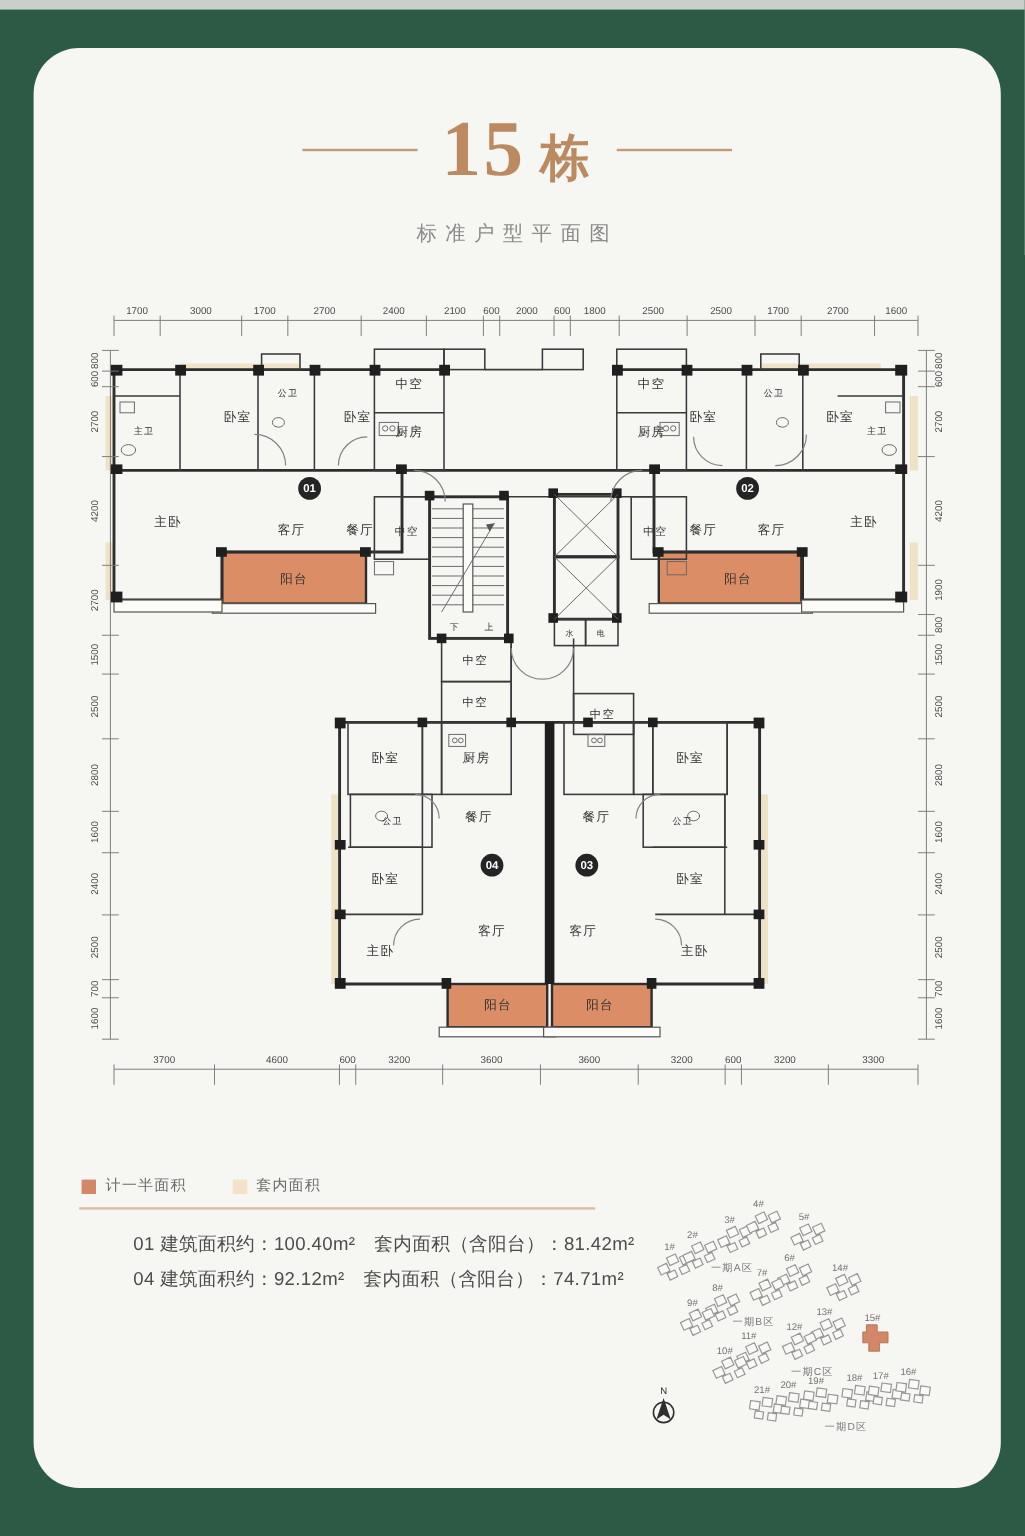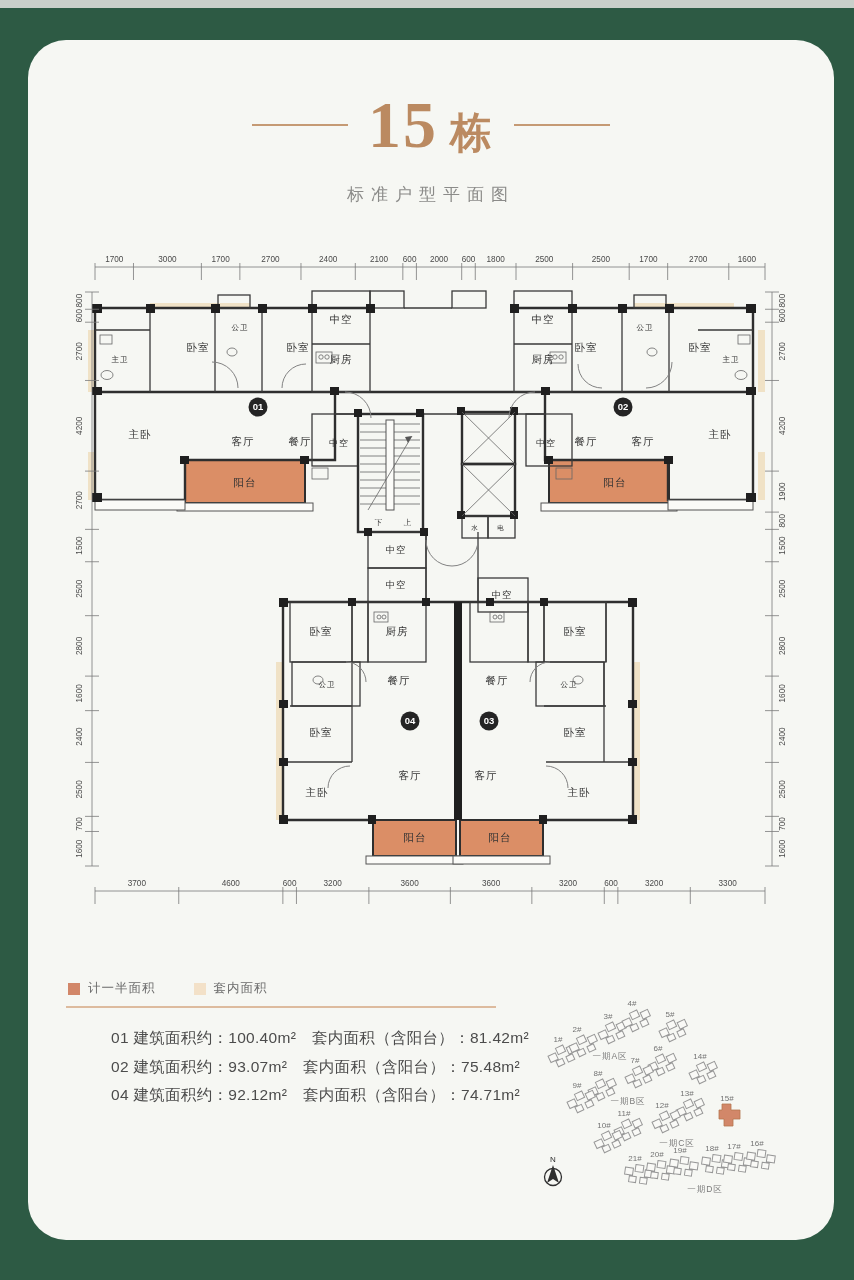--- a/index.html
+++ b/index.html
@@ -415,21 +415,20 @@
     <div class="legend">
       <span class="sw" style="background: rgb(210, 135, 105);"></span>
       <span>计一半面积</span>
       <span class="sw second" style="background: rgb(243, 225, 200);"></span>
       <span>套内面积</span>
     </div>
     <div class="rule"></div>
 
     <div class="areas">
       <div>01 建筑面积约：100.40m²　套内面积（含阳台）：81.42m²</div>
-      <div>02 建筑面积约：93.07m²　套内面积（含阳台）：75.48m²</div>
       <div>04 建筑面积约：92.12m²　套内面积（含阳台）：74.71m²</div>
     </div>
 
 
     <svg id="sitemap" width="280" height="252" viewBox="528 998 280 252" xmlns="http://www.w3.org/2000/svg">
       <g id="g-site">
           <g transform="translate(562,1053) rotate(-25)">
             <path d="M-14,-3 h8 v7 h-8 z M-4,-7 h8 v7 h-8 z M6,-3 h8 v7 h-8 z M-9,5 h7 v6 h-7 z M2,5 h7 v6 h-7 z" class="bldg"></path>
           </g>
           <text x="558" y="1042" class="site">1#</text>

